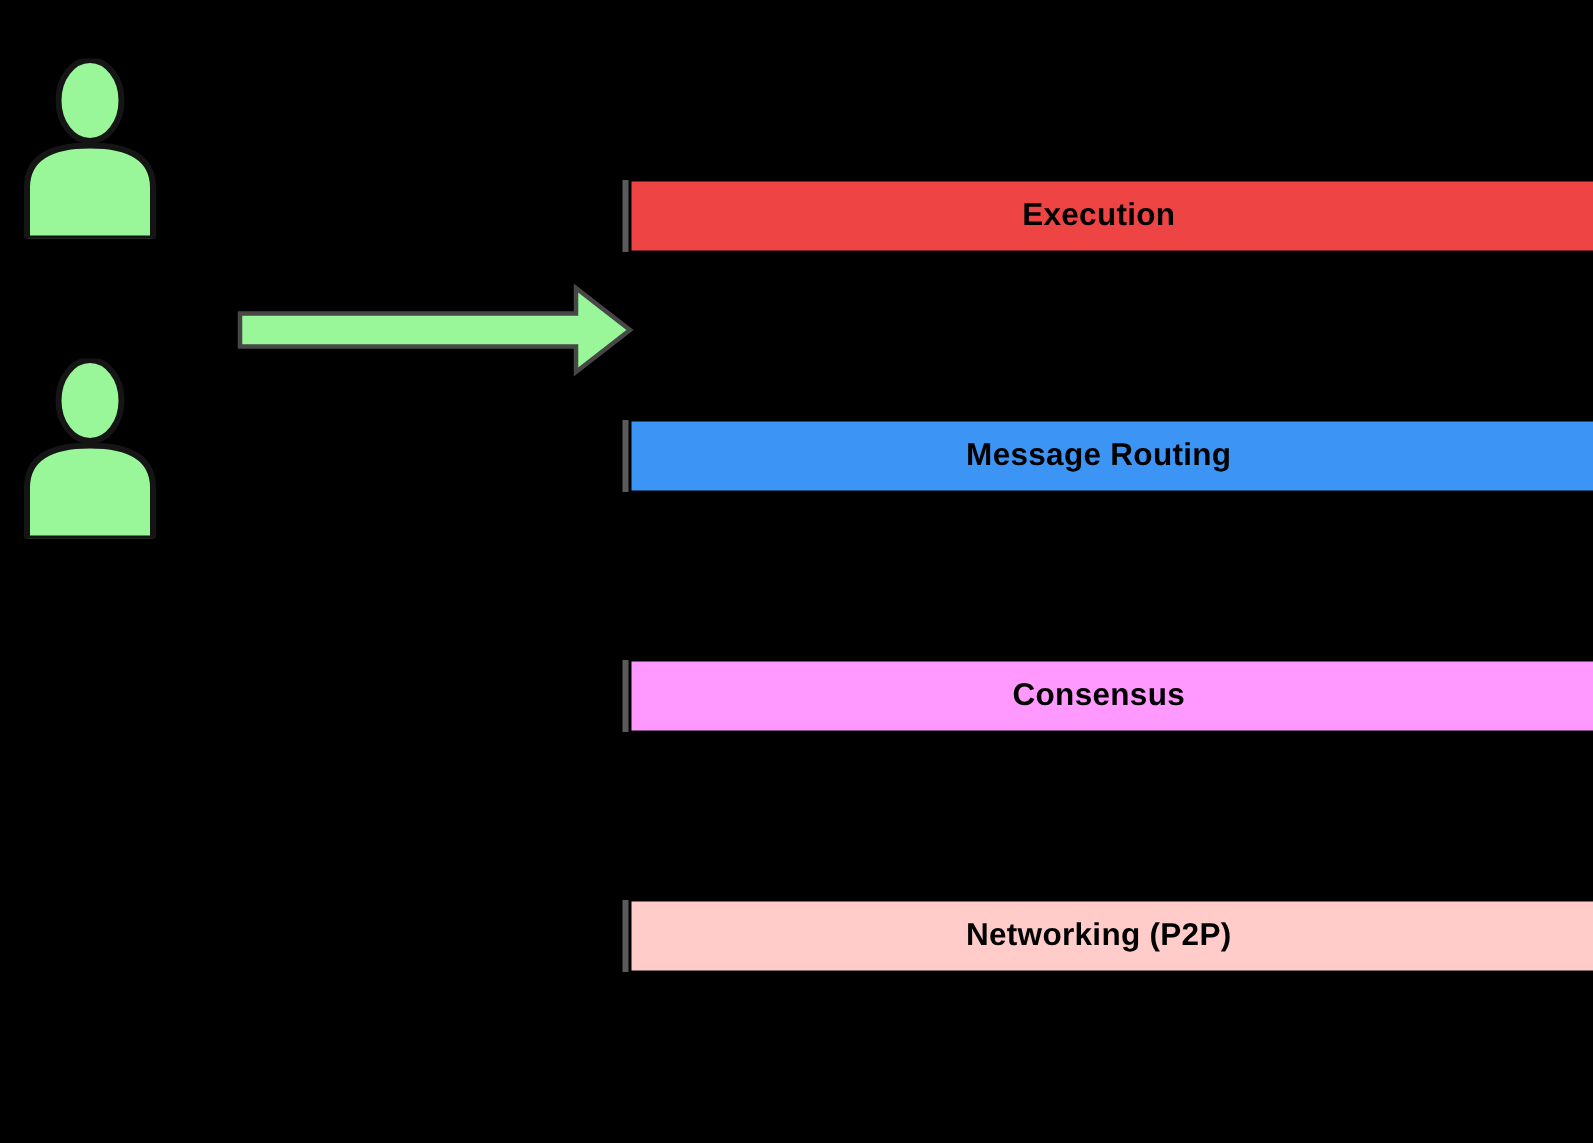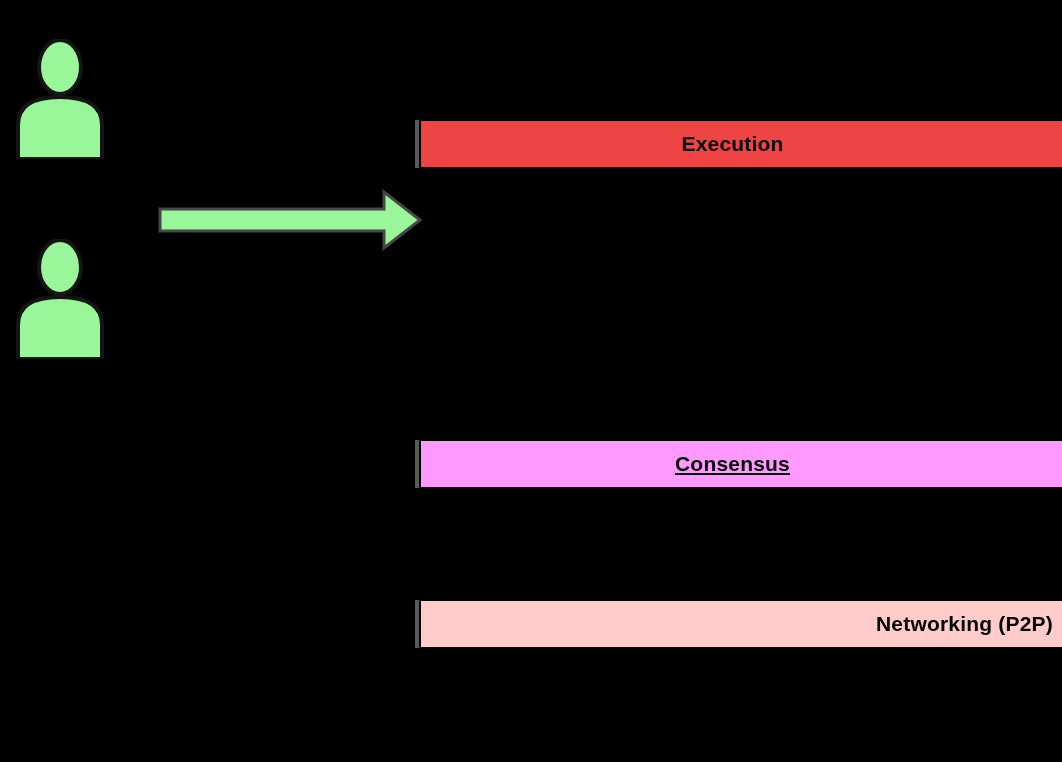--- a/index.html
+++ b/index.html
@@ -110,28 +110,34 @@
     </svg>
   </div>
 
   <div class="layer-row" id="layer-0" style="top: 120px;">
     <div class="layer-tick" id="tick-0" style="background: rgb(90, 90, 90);"></div>
     <div class="layer-bar" id="bar-0" style="background: #ef4444;">
       <span class="layer-label" style="color: rgb(0, 0, 0);">Execution</span>
     </div>
   </div>
 
+  <div class="layer-row" id="layer-1" style="top: 280px;">
+    <div class="layer-tick" id="tick-1" style="background: rgb(90, 90, 90);"></div>
+    <div class="layer-bar" id="bar-1" style="background: rgb(60, 149, 245);">
+      <span class="layer-label" style="color: rgb(0, 0, 0);">Message Routing</span>
+    </div>
+  </div>
 
   <div class="layer-row" id="layer-2" style="top: 440px;">
     <div class="layer-tick" id="tick-2" style="background: rgb(90, 90, 90);"></div>
     <div class="layer-bar" id="bar-2" style="background: rgb(255, 153, 255);">
-      <span class="layer-label" style="color: rgb(0, 0, 0); text-decoration: underline;">Consensus</span>
+      <span class="layer-label" style="color: rgb(0, 0, 0);">Consensus</span>
     </div>
   </div>
 
   <div class="layer-row" id="layer-3" style="top: 600px;">
     <div class="layer-tick" id="tick-3" style="background: rgb(90, 90, 90);"></div>
-    <div class="layer-bar" id="bar-3" style="background: rgb(255, 204, 201); justify-content: flex-end;">
+    <div class="layer-bar" id="bar-3" style="background: rgb(255, 204, 201);">
       <span class="layer-label" style="color: rgb(0, 0, 0);">Networking (P2P)</span>
     </div>
   </div>
 
 </div>
 
 </body></html>

